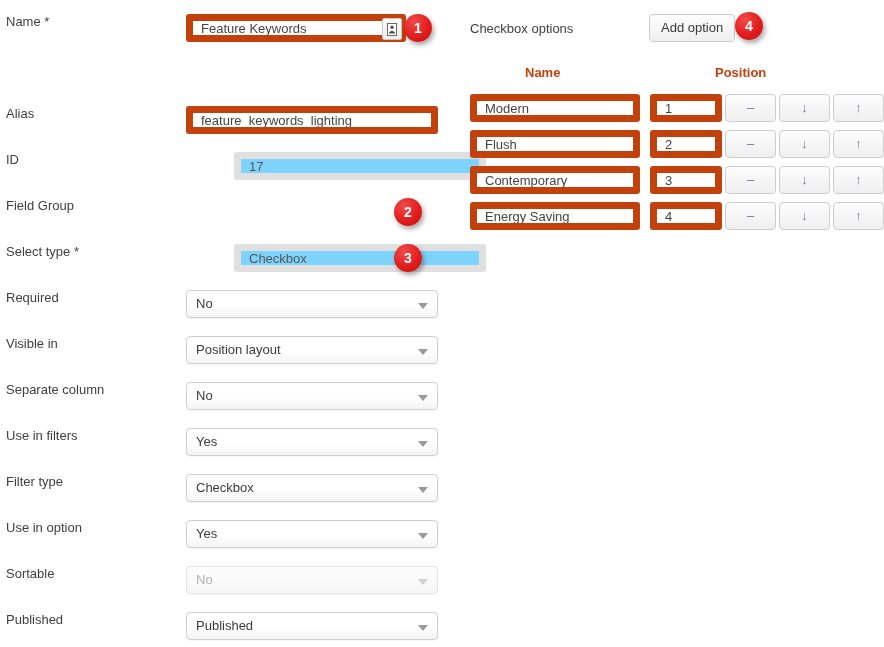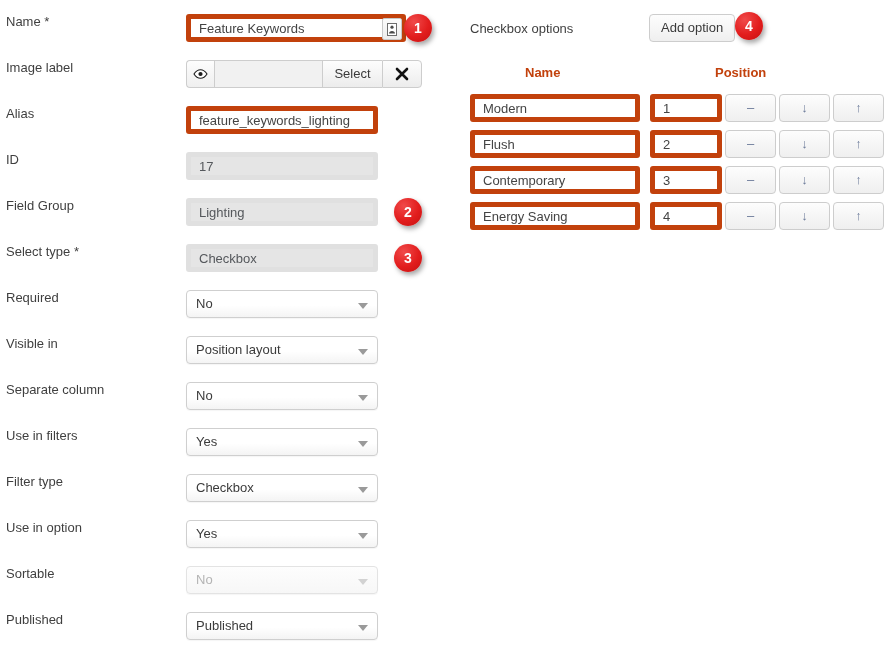--- a/index.html
+++ b/index.html
@@ -21,34 +21,35 @@
   .form-label {
     font-size: 13px;
     color: #3f3f3f;
     line-height: 16px;
     white-space: nowrap;
   }
 
   .txt {
     box-sizing: border-box;
     height: 28px;
-    border: 5px solid #c2410c;
+    border: 7px solid #c2410c;
     border-radius: 3px;
     background: #ffffff;
     font-family: "Liberation Sans", sans-serif;
     font-size: 13px;
     color: #444;
     padding: 0 8px;
     line-height: 26px;
     outline: none;
   }
   .txt.readonly {
-    background: #e5e5e5;
+    background: #7dd3fc;
     border-color: #e0e0e0;
     color: #55585c;
+    margin-left: 48px;
   }
 
   
   .sel {
     box-sizing: border-box;
     position: relative;
     height: 28px;
     border: 1px solid #cfcfcf;
     border-radius: 4px;
     background: linear-gradient(to bottom, #ffffff 0%, #ffffff 55%, #f4f4f4 100%);
@@ -126,21 +127,21 @@
   .row > .form-label {
     position: absolute;
     left: 6px;
     top: 14px;
   }
   .row > .control {
     position: absolute;
     left: 186px;
     top: 14px;
   }
-  .ctl-w { width: 192px; }
+  .ctl-w { width: 252px; }
 
   
   .imglabel {
     display: flex;
     align-items: stretch;
     height: 28px;
     width: 236px;
   }
   .imglabel .eye-box {
     box-sizing: border-box;
@@ -247,52 +248,33 @@
         <svg width="10" height="13" viewBox="0 0 10 13" aria-hidden="true">
           <rect x="0.5" y="0.5" width="9" height="12" fill="#ffffff" stroke="#6d6d6d"></rect>
           <circle cx="5" cy="4.2" r="1.6" fill="#4a4a4a"></circle>
           <path d="M2 10.5c0-1.7 1.3-2.6 3-2.6s3 .9 3 2.6z" fill="#4a4a4a"></path>
         </svg>
       </span>
     </div>
   </div>
   <div class="badge" style="left:404px; top:14px;">1</div>
 
-  <div class="row" style="top:46px;">
-    <span class="form-label">Image label</span>
-    <div class="control imglabel">
-      <span class="eye-box">
-        <svg width="15" height="10" viewBox="0 0 15 10" aria-hidden="true">
-          <path d="M1 5c2-3.2 4.3-4.3 6.5-4.3S12 1.8 14 5c-2 3.2-4.3 4.3-6.5 4.3S3 8.2 1 5z" fill="#ffffff" stroke="#1d1d1d" stroke-width="1.1"></path>
-          <circle cx="7.5" cy="5" r="2.1" fill="#1d1d1d"></circle>
-        </svg>
-      </span>
-      <span class="path-box" title=""></span>
-      <span class="select-box">Select</span>
-      <span class="clear-box">
-        <svg width="14" height="14" viewBox="0 0 14 14" aria-hidden="true">
-          <path d="M2 2 L12 12 M12 2 L2 12" stroke="#111111" stroke-width="2.6" stroke-linecap="round"></path>
-        </svg>
-      </span>
-    </div>
-  </div>
 
   <div class="row" style="top:92px;">
     <span class="form-label">Alias</span>
     <input class="control txt ctl-w" type="text" value="feature_keywords_lighting" style="">
   </div>
 
   <div class="row" style="top:138px;">
     <span class="form-label">ID</span>
     <input class="control txt ctl-w readonly" type="text" readonly="" value="17" style="">
   </div>
 
   <div class="row" style="top:184px;">
     <span class="form-label">Field Group</span>
-    <input class="control txt ctl-w readonly" type="text" readonly="" value="Lighting" style="">
   </div>
   <div class="badge" style="left:394px; top:198px;">2</div>
 
   <div class="row" style="top:230px;">
     <span class="form-label">Select type *</span>
     <input class="control txt ctl-w readonly" type="text" readonly="" value="Checkbox" style="">
   </div>
   <div class="badge" style="left:394px; top:244px;">3</div>
 
   <div class="row" style="top:276px;">

